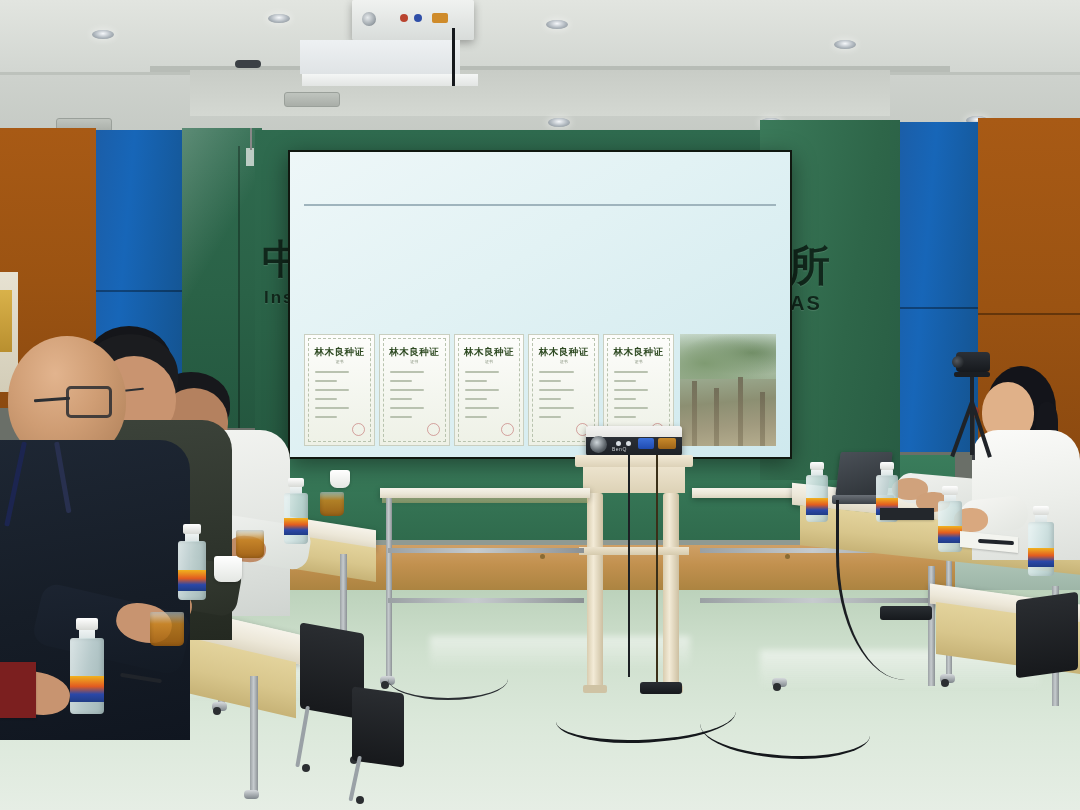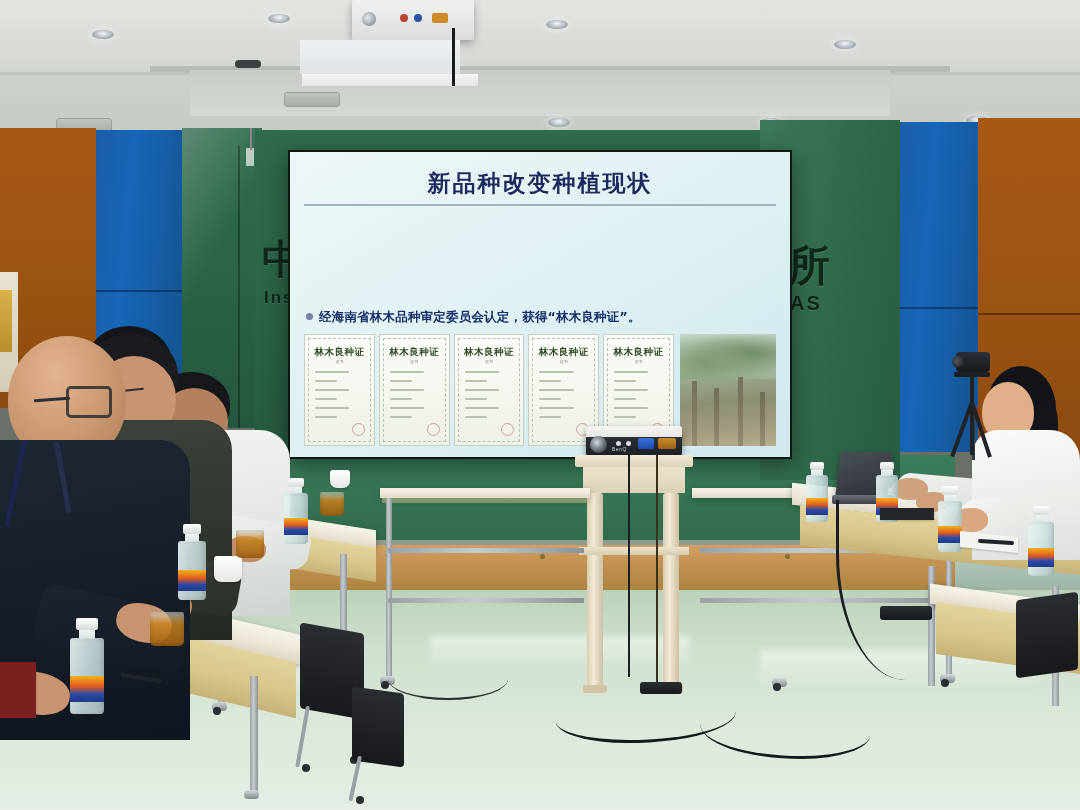--- a/index.html
+++ b/index.html
@@ -272,28 +272,23 @@
     background:linear-gradient(180deg,#b9cfc2,#9ab3a4);"></div>
 
   <div class="floor">
     <div class="floor-gloss" style="left:60px;top:70px;width:300px;height:40px;"></div>
     <div class="floor-gloss" style="left:430px;top:46px;width:260px;height:34px;"></div>
     <div class="floor-gloss" style="left:760px;top:60px;width:280px;height:40px;"></div>
   </div>
 
   <div id="screen">
     <div class="slide">
-      <div class="slide-title">新品种改变种植现状</div>
       <div class="slide-rule"></div>
 
 
-      <div class="bullet-row" id="bullet2">
-        <span class="bullet-dot"></span>
-        <span class="bullet-text">经海南省林木品种审定委员会认定，获得“林木良种证”。</span>
-      </div>
 
       <div class="cert-strip">
         <div class="cert">
           <div class="cert-title">林木良种证</div>
           <div class="cert-sub">证书</div>
           <div class="cert-lines">
             <div class="cert-line mid"></div>
               <div class="cert-line short"></div>
             <div class="cert-line mid"></div>
               <div class="cert-line short"></div>

